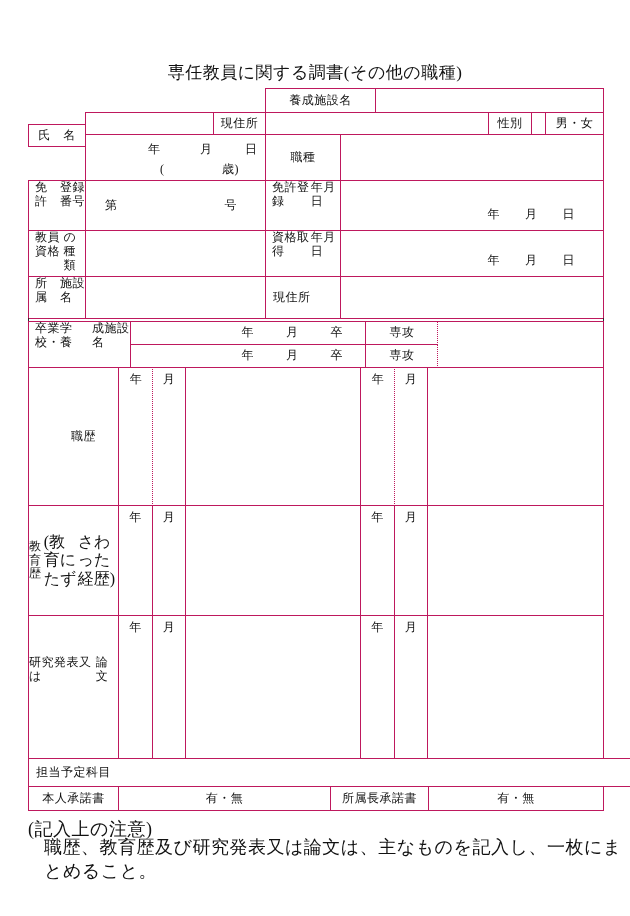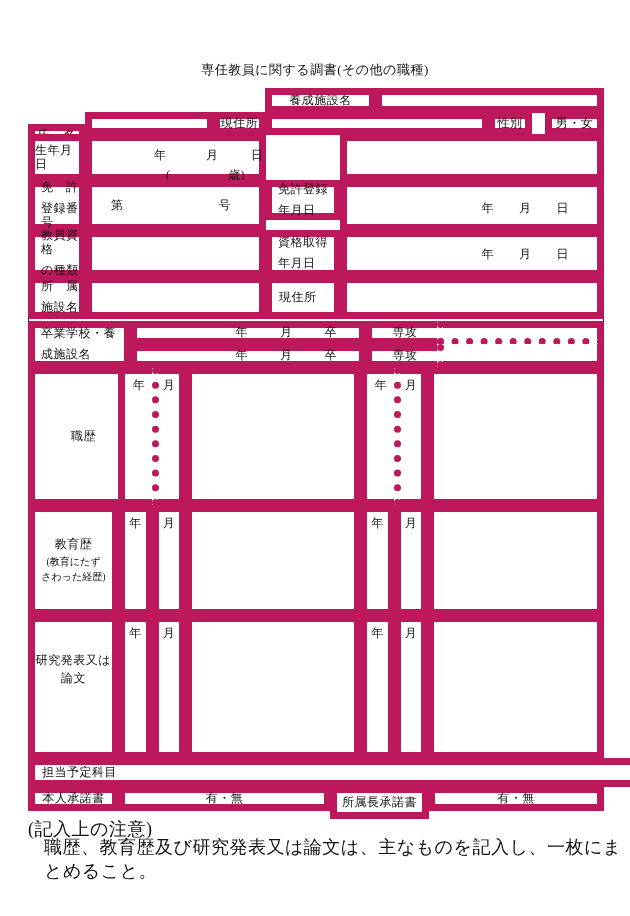--- a/index.html
+++ b/index.html
@@ -5,38 +5,38 @@
   * { margin:0; padding:0; box-sizing:border-box; }
   html,body { background:#ffffff; }
   body {
     width:630px; height:916px;
     font-family:"Liberation Serif","DejaVu Serif",serif;
     color:#111111;
   }
   .page { position:relative; width:630px; height:916px; background:#ffffff; overflow:hidden; }
   .title {
     position:absolute; left:0; top:61px; width:100%;
-    text-align:center; font-size:13px; letter-spacing:0.5px;
+    text-align:center; font-size:17px; letter-spacing:0.5px;
   }
   .cell {
     position:absolute;
-    border:7px solid #be185d;
+    border:1px solid #be185d;
     display:flex; align-items:center; justify-content:center;
     font-size:12px; letter-spacing:0.5px; line-height:1.15;
     background:#ffffff;
   }
   .abs { position:absolute; }
-  .col  { flex-direction:column; align-items:flex-start; justify-content:center; row-gap:7px; padding-left:6px; }
-  .colc { flex-direction:column; align-items:center; justify-content:center; row-gap:4px; }
+  .col  { flex-direction:row; align-items:flex-start; justify-content:center; row-gap:7px; padding-left:6px; }
+  .colc { align-items:center; justify-content:center; row-gap:4px; }
   .tl   { justify-content:flex-start; padding-left:7px; }
   .dates{ justify-content:flex-end; align-items:flex-end; column-gap:25px; padding:0 28px 8px 0; }
   .ymg  { justify-content:flex-end; column-gap:32px; padding-right:22px; }
   .hd   { align-items:flex-start; justify-content:center; padding-top:5px; }
   .between { justify-content:space-between; padding:0 28px 0 19px; }
-  .sm   { font-size:10px; letter-spacing:0; }
+  .sm   { font-size:16px; letter-spacing:0; }
   .brn  { border-right:none; }
   .bld  { border-left-style:dotted; }
   .bbd  { border-bottom-style:dotted; }
   .btn  { border-top:none; }
   .shift-up { padding-bottom:34px; }
   .vfill { position:absolute; width:1px; background:#2b2b2b; }
   .note { position:absolute; font-size:18px; letter-spacing:0.5px; }
 </style>
 </head>
 <body>
@@ -48,39 +48,39 @@
   <div class="cell" style="left:265px;top:88px;width:111px;height:25px">養成施設名</div>
   <div class="cell" style="left:375px;top:88px;width:229px;height:25px"></div>
 
   <div class="cell" style="left:28px;top:124px;width:58px;height:23px">氏　名</div>
   <div class="cell" style="left:85px;top:112px;width:129px;height:23px"></div>
   <div class="cell" style="left:213px;top:112px;width:53px;height:23px">現住所</div>
   <div class="cell" style="left:265px;top:112px;width:224px;height:23px"></div>
   <div class="cell" style="left:488px;top:112px;width:44px;height:23px">性別</div>
   <div class="cell" style="left:545px;top:112px;width:59px;height:23px">男・女</div>
 
-  <div class="cell" style="left:28px;top:134px;width:58px;height:47px">生年月日</div>
   <div class="cell" style="left:85px;top:134px;width:181px;height:47px">
     <span class="abs" style="left:62px;top:8px">年</span>
     <span class="abs" style="left:114px;top:8px">月</span>
     <span class="abs" style="left:159px;top:8px">日</span>
     <span class="abs" style="left:74px;top:28px">(</span>
     <span class="abs" style="left:136px;top:28px">歳)</span>
   </div>
+  <div class="cell" style="left:265px;top:134px;width:76px;height:47px">職種</div>
   <div class="cell" style="left:340px;top:134px;width:264px;height:47px"></div>
 
   <div class="cell col" style="left:28px;top:180px;width:58px;height:51px">
     <div>免　許</div>
     <div>登録番号</div>
   </div>
   <div class="cell between" style="left:85px;top:180px;width:181px;height:51px">
     <span>第</span>
     <span>号</span>
   </div>
-  <div class="cell col" style="left:265px;top:180px;width:76px;height:40px">
+  <div class="cell col" style="left:265px;top:180px;width:76px;height:51px">
     <div>免許登録</div>
     <div>年月日</div>
   </div>
   <div class="cell dates" style="left:340px;top:180px;width:264px;height:51px">
     <span>年</span>
     <span>月</span>
     <span>日</span>
   </div>
 
   <div class="cell col" style="left:28px;top:230px;width:58px;height:47px">
@@ -156,19 +156,19 @@
   <div class="cell hd" style="left:152px;top:615px;width:34px;height:144px">月</div>
   <div class="cell" style="left:185px;top:615px;width:176px;height:144px"></div>
   <div class="cell hd" style="left:360px;top:615px;width:35px;height:144px">年</div>
   <div class="cell hd" style="left:394px;top:615px;width:34px;height:144px">月</div>
   <div class="cell" style="left:427px;top:615px;width:177px;height:144px"></div>
 
   <div class="cell tl" style="left:28px;top:758px;width:627px;height:29px">担当予定科目</div>
 
   <div class="cell" style="left:28px;top:786px;width:91px;height:25px">本人承諾書</div>
   <div class="cell" style="left:118px;top:786px;width:213px;height:25px">有・無</div>
-  <div class="cell" style="left:330px;top:786px;width:99px;height:33px">所属長承諾書</div>
+  <div class="cell" style="left:330px;top:786px;width:99px;height:25px">所属長承諾書</div>
   <div class="cell" style="left:428px;top:786px;width:176px;height:25px">有・無</div>
 
   <div class="note" style="left:28px;top:817px">(記入上の注意)</div>
   <div class="note" style="left:44px;top:835px">職歴、教育歴及び研究発表又は論文は、主なものを記入し、一枚にまとめること。</div>
 
 </div>
 
 </body></html>

